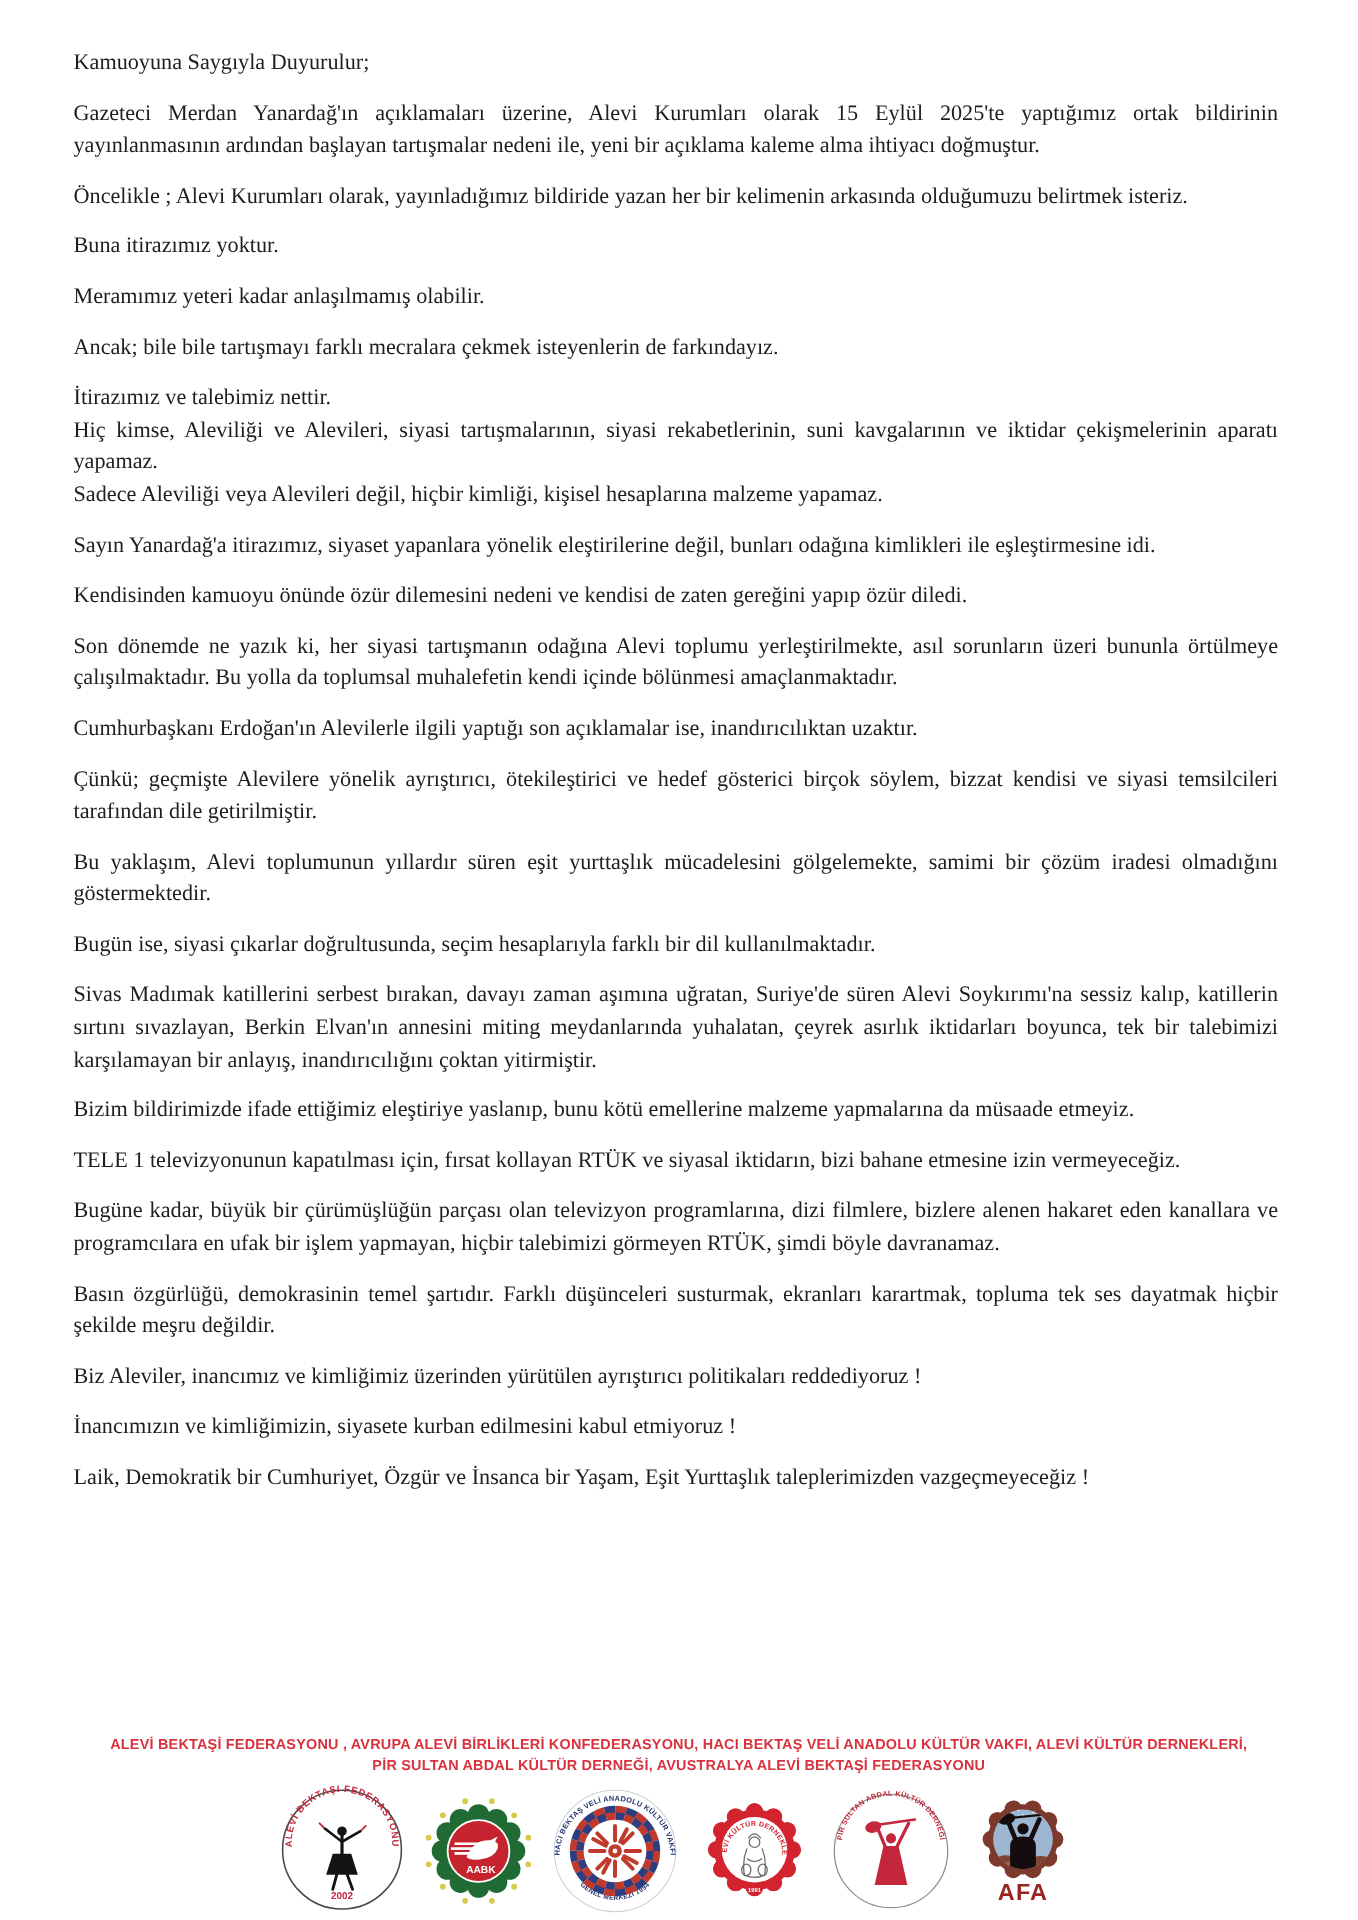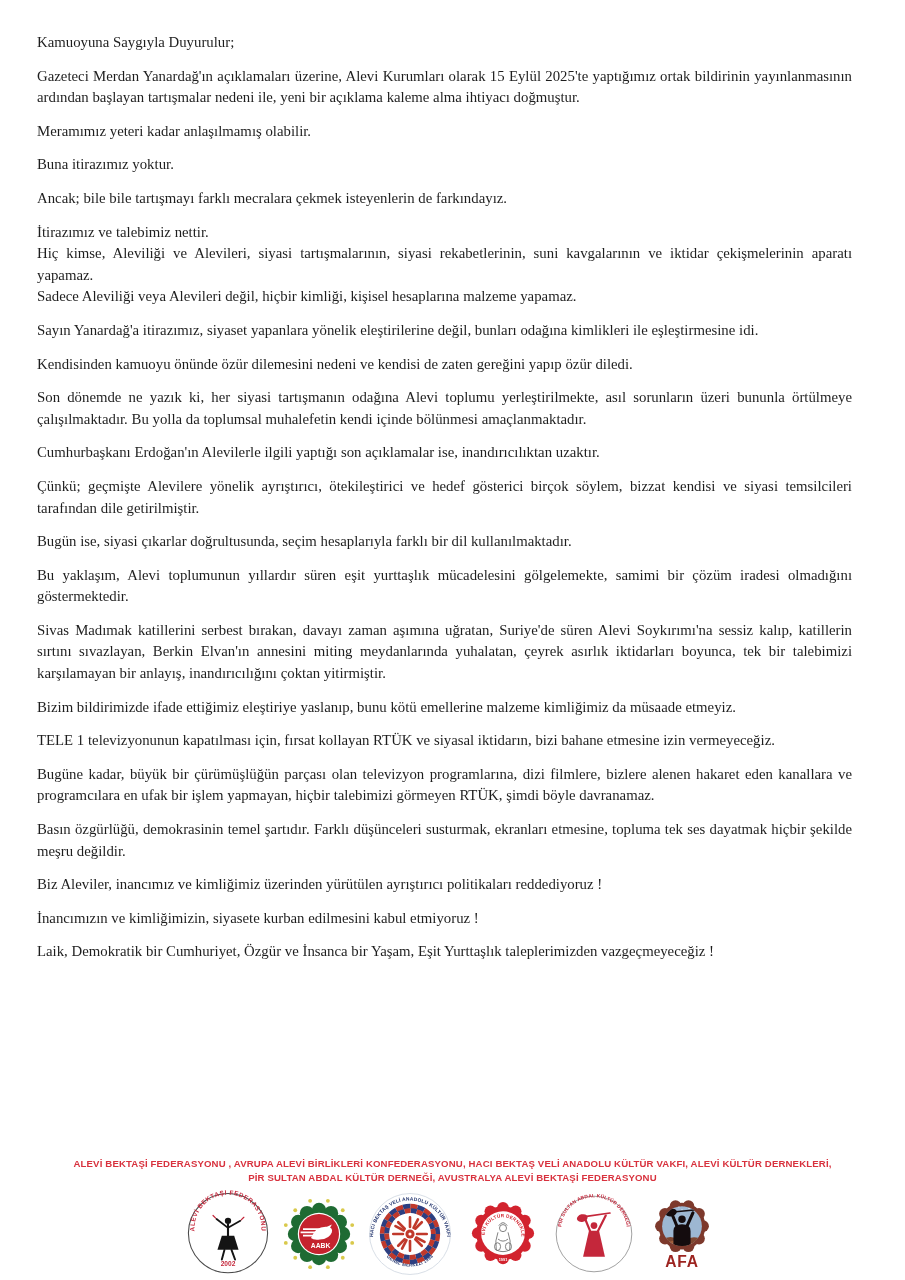--- a/index.html
+++ b/index.html
@@ -3,21 +3,21 @@
 <meta charset="utf-8">
 <style>
   html,body{margin:0;padding:0;background:#ffffff;}
   body{width:905px;height:1280px;overflow:hidden;}
   .page{position:relative;width:905px;height:1280px;background:#ffffff;}
   .content{
     position:absolute;left:37px;top:32px;width:815px;
     font-family:"Liberation Serif",serif;
     font-size:14.8px;line-height:21.6px;color:#1e1e1e;
   }
-  .para{margin:0 0 12px 0;text-align:justify;white-space:pre-line;}
+  .para{margin:0 0 12px 12px;text-align:justify;white-space:pre-line;}
   .footer{position:absolute;left:0;bottom:2px;width:905px;}
   .orgs{
     text-align:center;
     font-family:"Liberation Sans",sans-serif;
     font-weight:bold;font-size:9.6px;line-height:14px;
     color:#d8323e;letter-spacing:.15px;
     padding:0 40px;
   }
   .logos{
     margin-top:5px;height:88px;
@@ -27,38 +27,39 @@
   svg text{font-family:"Liberation Sans",sans-serif;}
 </style>
 </head>
 <body>
 
 <div class="page">
 
   <div class="content">
       <p class="para">Kamuoyuna Saygıyla Duyurulur;</p>
       <p class="para">Gazeteci Merdan Yanardağ'ın açıklamaları üzerine, Alevi Kurumları olarak 15 Eylül 2025'te yaptığımız ortak bildirinin yayınlanmasının ardından başlayan tartışmalar nedeni ile, yeni bir açıklama kaleme alma ihtiyacı doğmuştur.</p>
+      <p class="para">Öncelikle ; Alevi Kurumları olarak, yayınladığımız bildiride yazan her bir kelimenin arkasında olduğumuzu belirtmek isteriz.</p>
+      <p class="para">Buna itirazımız yoktur.</p>
       <p class="para">Meramımız yeteri kadar anlaşılmamış olabilir.</p>
-      <p class="para">Buna itirazımız yoktur.</p>
       <p class="para">Ancak; bile bile tartışmayı farklı mecralara çekmek isteyenlerin de farkındayız.</p>
       <p class="para">İtirazımız ve talebimiz nettir.
 Hiç kimse, Aleviliği ve Alevileri, siyasi tartışmalarının, siyasi rekabetlerinin, suni kavgalarının ve iktidar çekişmelerinin aparatı yapamaz.
 Sadece Aleviliği veya Alevileri değil, hiçbir kimliği, kişisel hesaplarına malzeme yapamaz.</p>
       <p class="para">Sayın Yanardağ'a itirazımız, siyaset yapanlara yönelik eleştirilerine değil, bunları odağına kimlikleri ile eşleştirmesine idi.</p>
       <p class="para">Kendisinden kamuoyu önünde özür dilemesini nedeni ve kendisi de zaten gereğini yapıp özür diledi.</p>
       <p class="para">Son dönemde ne yazık ki, her siyasi tartışmanın odağına Alevi toplumu yerleştirilmekte, asıl sorunların üzeri bununla örtülmeye çalışılmaktadır. Bu yolla da toplumsal muhalefetin kendi içinde bölünmesi amaçlanmaktadır.</p>
       <p class="para">Cumhurbaşkanı Erdoğan'ın Alevilerle ilgili yaptığı son açıklamalar ise, inandırıcılıktan uzaktır.</p>
       <p class="para">Çünkü; geçmişte Alevilere yönelik ayrıştırıcı, ötekileştirici ve hedef gösterici birçok söylem, bizzat kendisi ve siyasi temsilcileri tarafından dile getirilmiştir.</p>
+      <p class="para">Bu yaklaşım, Alevi toplumunun yıllardır süren eşit yurttaşlık mücadelesini gölgelemekte, samimi bir çözüm iradesi olmadığını göstermektedir.</p>
       <p class="para">Bugün ise, siyasi çıkarlar doğrultusunda, seçim hesaplarıyla farklı bir dil kullanılmaktadır.</p>
-      <p class="para">Bu yaklaşım, Alevi toplumunun yıllardır süren eşit yurttaşlık mücadelesini gölgelemekte, samimi bir çözüm iradesi olmadığını göstermektedir.</p>
       <p class="para">Sivas Madımak katillerini serbest bırakan, davayı zaman aşımına uğratan, Suriye'de süren Alevi Soykırımı'na sessiz kalıp, katillerin sırtını sıvazlayan, Berkin Elvan'ın annesini miting meydanlarında yuhalatan, çeyrek asırlık iktidarları boyunca, tek bir talebimizi karşılamayan bir anlayış, inandırıcılığını çoktan yitirmiştir.</p>
-      <p class="para">Bizim bildirimizde ifade ettiğimiz eleştiriye yaslanıp, bunu kötü emellerine malzeme kimliğimiz da müsaade etmeyiz.</p>
+      <p class="para">Bizim bildirimizde ifade ettiğimiz eleştiriye yaslanıp, bunu kötü emellerine malzeme yapmalarına da müsaade etmeyiz.</p>
       <p class="para">TELE 1 televizyonunun kapatılması için, fırsat kollayan RTÜK ve siyasal iktidarın, bizi bahane etmesine izin vermeyeceğiz.</p>
       <p class="para">Bugüne kadar, büyük bir çürümüşlüğün parçası olan televizyon programlarına, dizi filmlere, bizlere alenen hakaret eden kanallara ve programcılara en ufak bir işlem yapmayan, hiçbir talebimizi görmeyen RTÜK, şimdi böyle davranamaz.</p>
-      <p class="para">Basın özgürlüğü, demokrasinin temel şartıdır. Farklı düşünceleri susturmak, ekranları etmesine, topluma tek ses dayatmak hiçbir şekilde meşru değildir.</p>
+      <p class="para">Basın özgürlüğü, demokrasinin temel şartıdır. Farklı düşünceleri susturmak, ekranları karartmak, topluma tek ses dayatmak hiçbir şekilde meşru değildir.</p>
       <p class="para">Biz Aleviler, inancımız ve kimliğimiz üzerinden yürütülen ayrıştırıcı politikaları reddediyoruz !</p>
       <p class="para">İnancımızın ve kimliğimizin, siyasete kurban edilmesini kabul etmiyoruz !</p>
       <p class="para">Laik, Demokratik bir Cumhuriyet, Özgür ve İnsanca bir Yaşam, Eşit Yurttaşlık taleplerimizden vazgeçmeyeceğiz !</p>
     </div>
 
   <div class="footer">
     <div class="orgs">
       <div>ALEVİ BEKTAŞİ FEDERASYONU , AVRUPA ALEVİ BİRLİKLERİ KONFEDERASYONU, HACI BEKTAŞ VELİ ANADOLU KÜLTÜR VAKFI, ALEVİ KÜLTÜR DERNEKLERİ,</div>
       <div>PİR SULTAN ABDAL KÜLTÜR DERNEĞİ, AVUSTRALYA ALEVİ BEKTAŞİ FEDERASYONU</div>
     </div>

